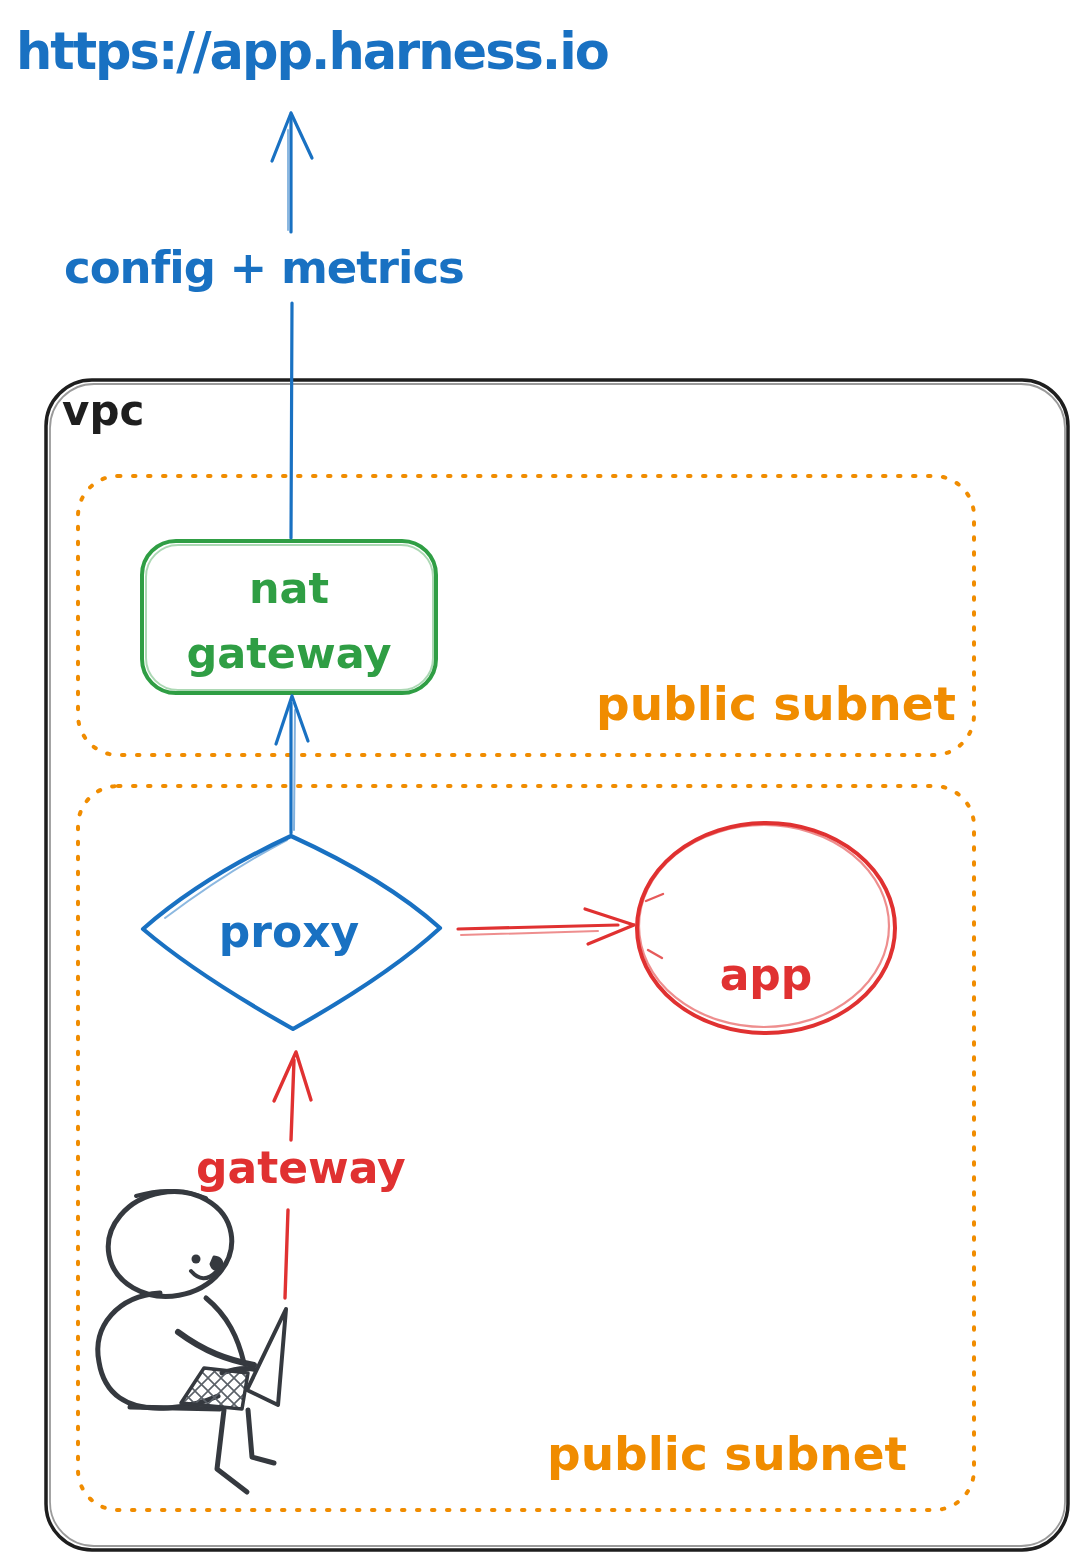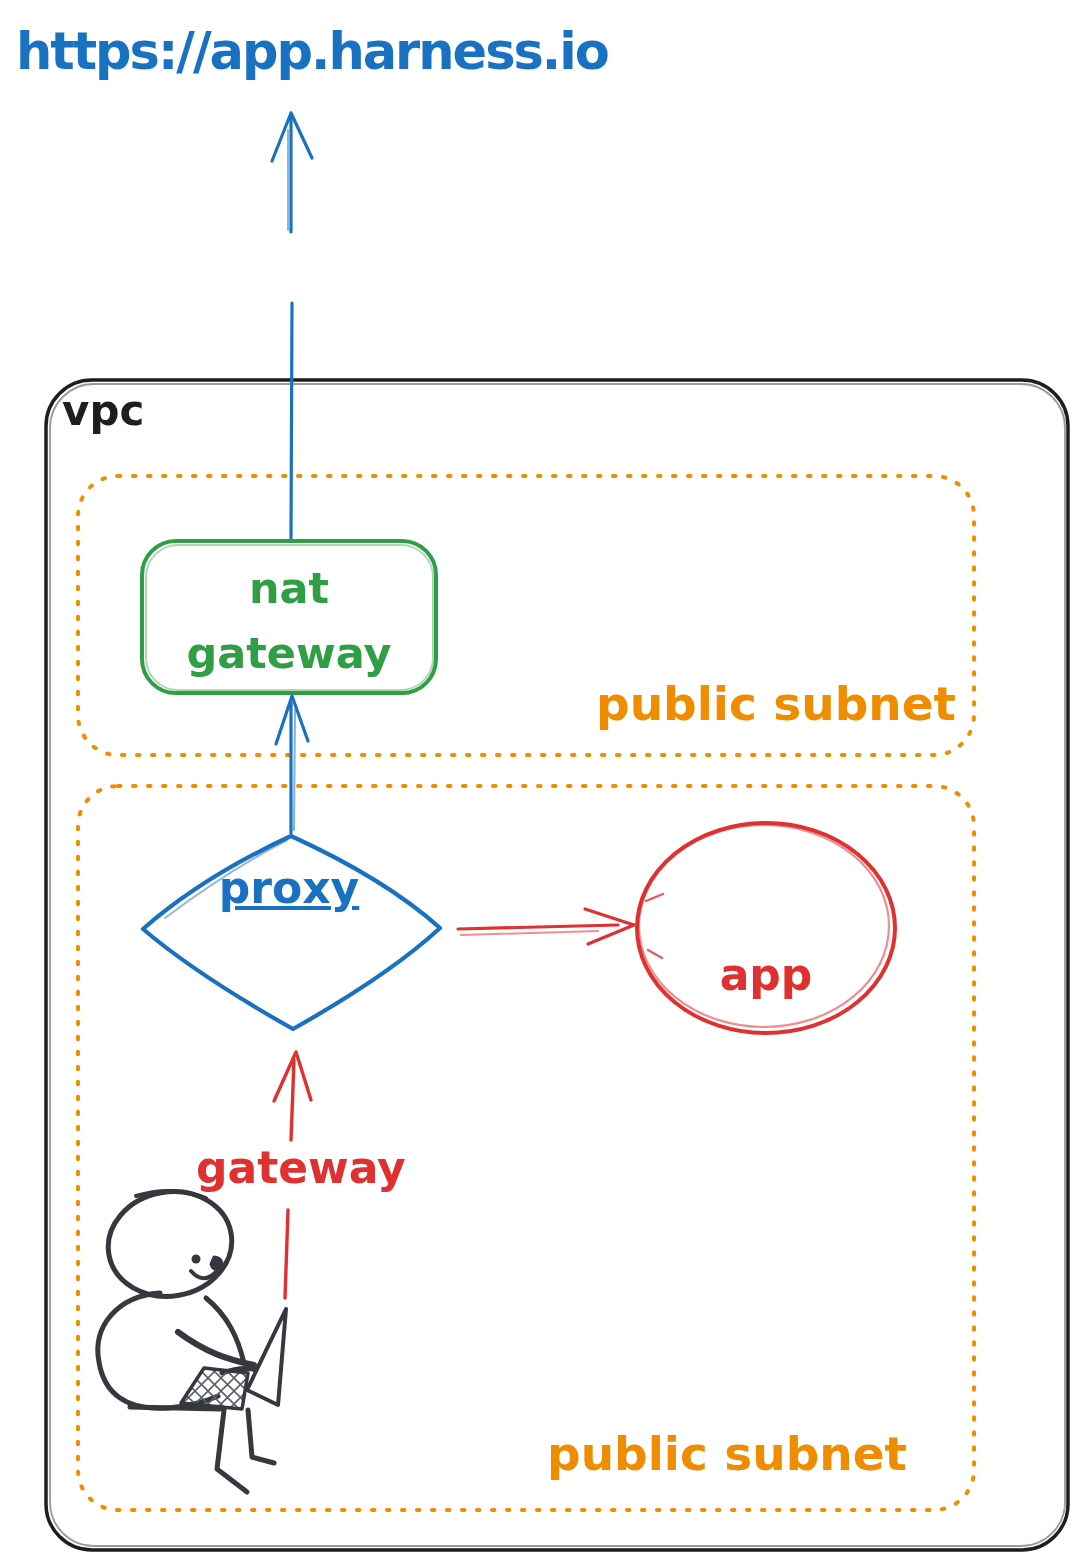--- a/index.html
+++ b/index.html
@@ -12,21 +12,21 @@
     position:absolute;white-space:nowrap;font-weight:700;
     font-family:"DejaVu Sans","Liberation Sans",sans-serif;
     user-select:none;
   }
   .lbl-url{left:16px;top:22px;font-size:51px;letter-spacing:-2px;color:var(--c-blue,#1971c2);}
   .lbl-config{left:64px;top:241px;font-size:45px;letter-spacing:-1px;color:var(--c-blue,#1971c2);}
   .lbl-vpc{left:62px;top:386px;font-size:42px;color:var(--c-ink,#1e1e1e);}
   .lbl-nat{left:169px;top:556px;width:240px;font-size:43px;line-height:1.5;
            text-align:center;white-space:normal;color:var(--c-green,#2f9e44);}
   .lbl-public{left:596px;top:676px;font-size:47px;color:var(--c-orange,#f08c00);}
-  .lbl-proxy{left:189px;top:862px;width:200px;text-align:center;font-size:44px;color:var(--c-blue,#1971c2);text-decoration:underline;}
+  .lbl-proxy{left:189px;top:906px;width:200px;text-align:center;font-size:44px;color:var(--c-blue,#1971c2);}
   .lbl-app{left:666px;top:949px;width:200px;text-align:center;font-size:44px;color:var(--c-red,#e03131);}
   .lbl-traffic{left:196px;top:1142px;font-size:44px;color:var(--c-red,#e03131);}
   .lbl-private{left:547px;top:1426px;font-size:47px;color:var(--c-orange,#f08c00);}
 
   .s-ink{stroke:var(--c-ink,#1e1e1e);}
   .s-blue{stroke:var(--c-blue,#1971c2);}
   .s-green{stroke:var(--c-green,#2f9e44);}
   .s-orange{stroke:var(--c-orange,#f08c00);}
   .s-red{stroke:var(--c-red,#e03131);}
   .s-sketch{stroke:var(--c-sketch,#35393f);}
@@ -113,20 +113,21 @@
       <path class="s-sketch" stroke-width="5" d="M 222 1373 C 236 1368 247 1367 257 1370"></path>
       <path class="s-sketch" stroke-width="5" d="M 224 1410 L 217 1469 L 247 1492"></path>
       <path class="s-sketch" stroke-width="5" d="M 248 1410 L 252 1457 L 274 1463"></path>
       <polygon class="s-sketch" points="286,1309 247,1390 278,1405" fill="#ffffff" stroke-width="4"></polygon>
       <polygon class="s-sketch" points="204,1368 248,1373 242,1409 181,1403" fill="url(#hatch)" stroke-width="3.5"></polygon>
     </g>
   </svg>
 
   <div class="lbl lbl-url">https://app.harness.io</div>
 
+  <div class="lbl lbl-config">config + metrics</div>
 
   <div class="lbl lbl-vpc">vpc</div>
 
   <div class="lbl lbl-nat">nat gateway</div>
 
   <div class="lbl lbl-public">public subnet</div>
 
   <div class="lbl lbl-proxy">proxy</div>
 
   <div class="lbl lbl-app">app</div>

